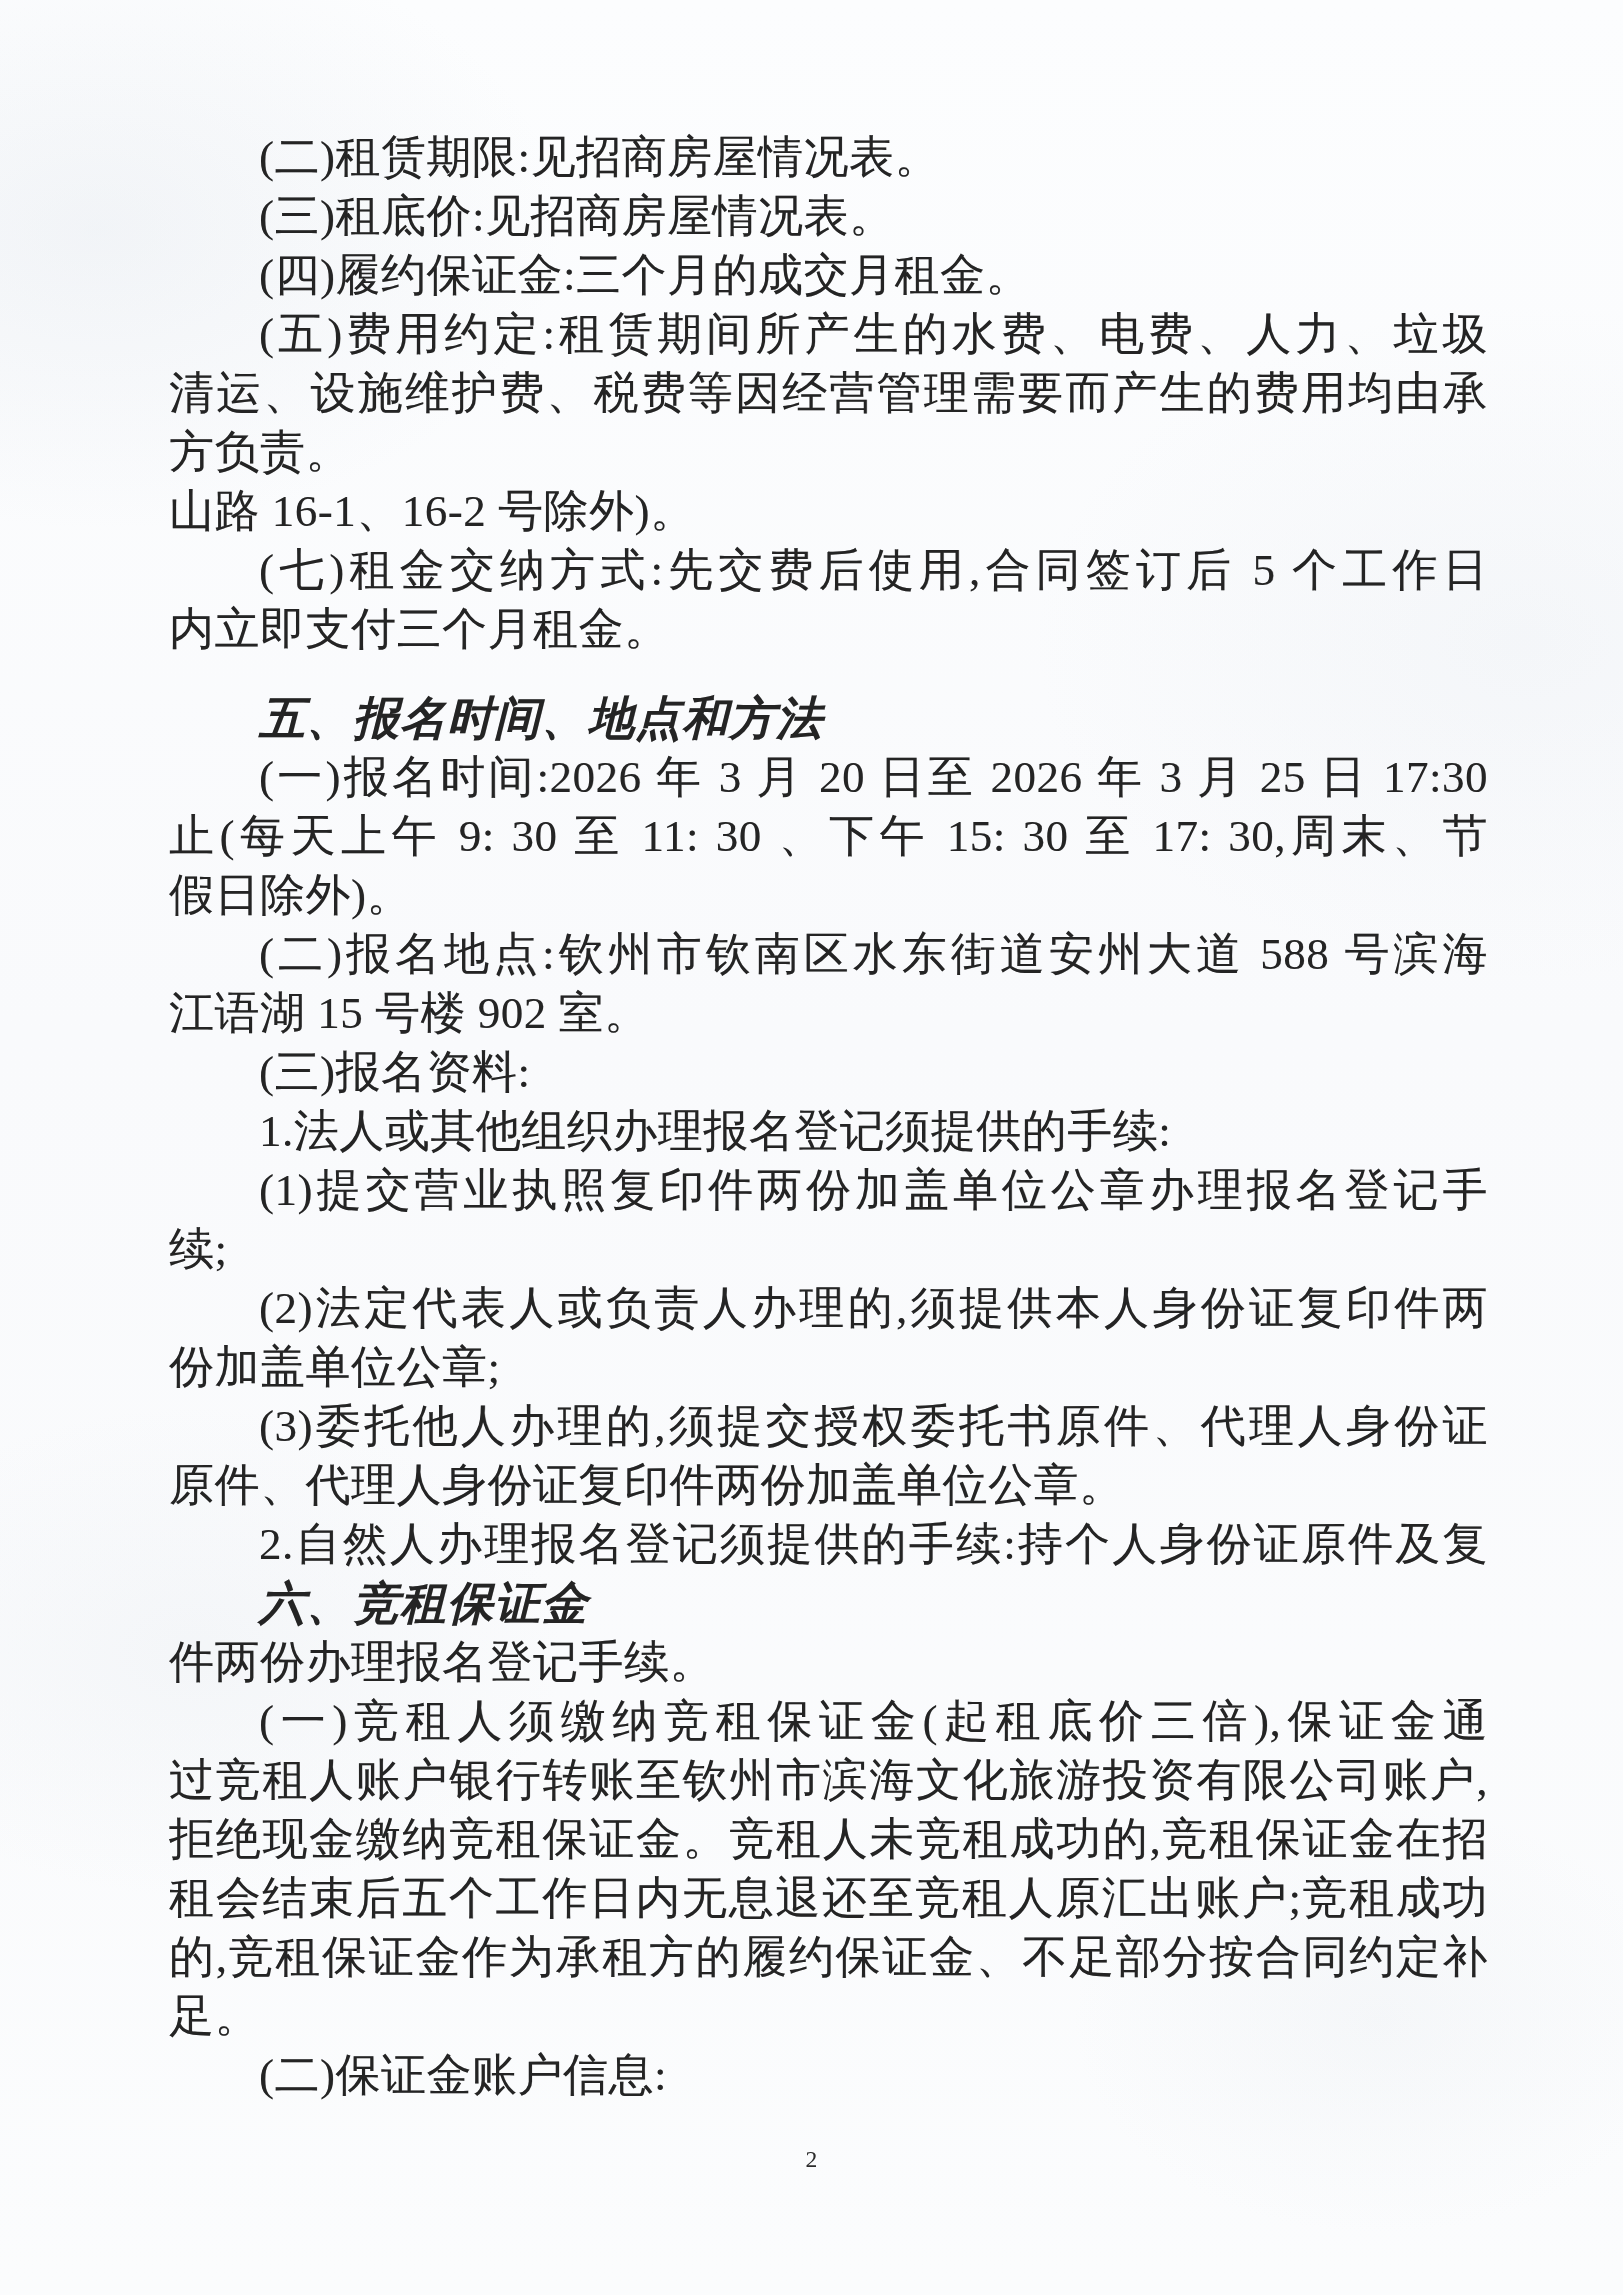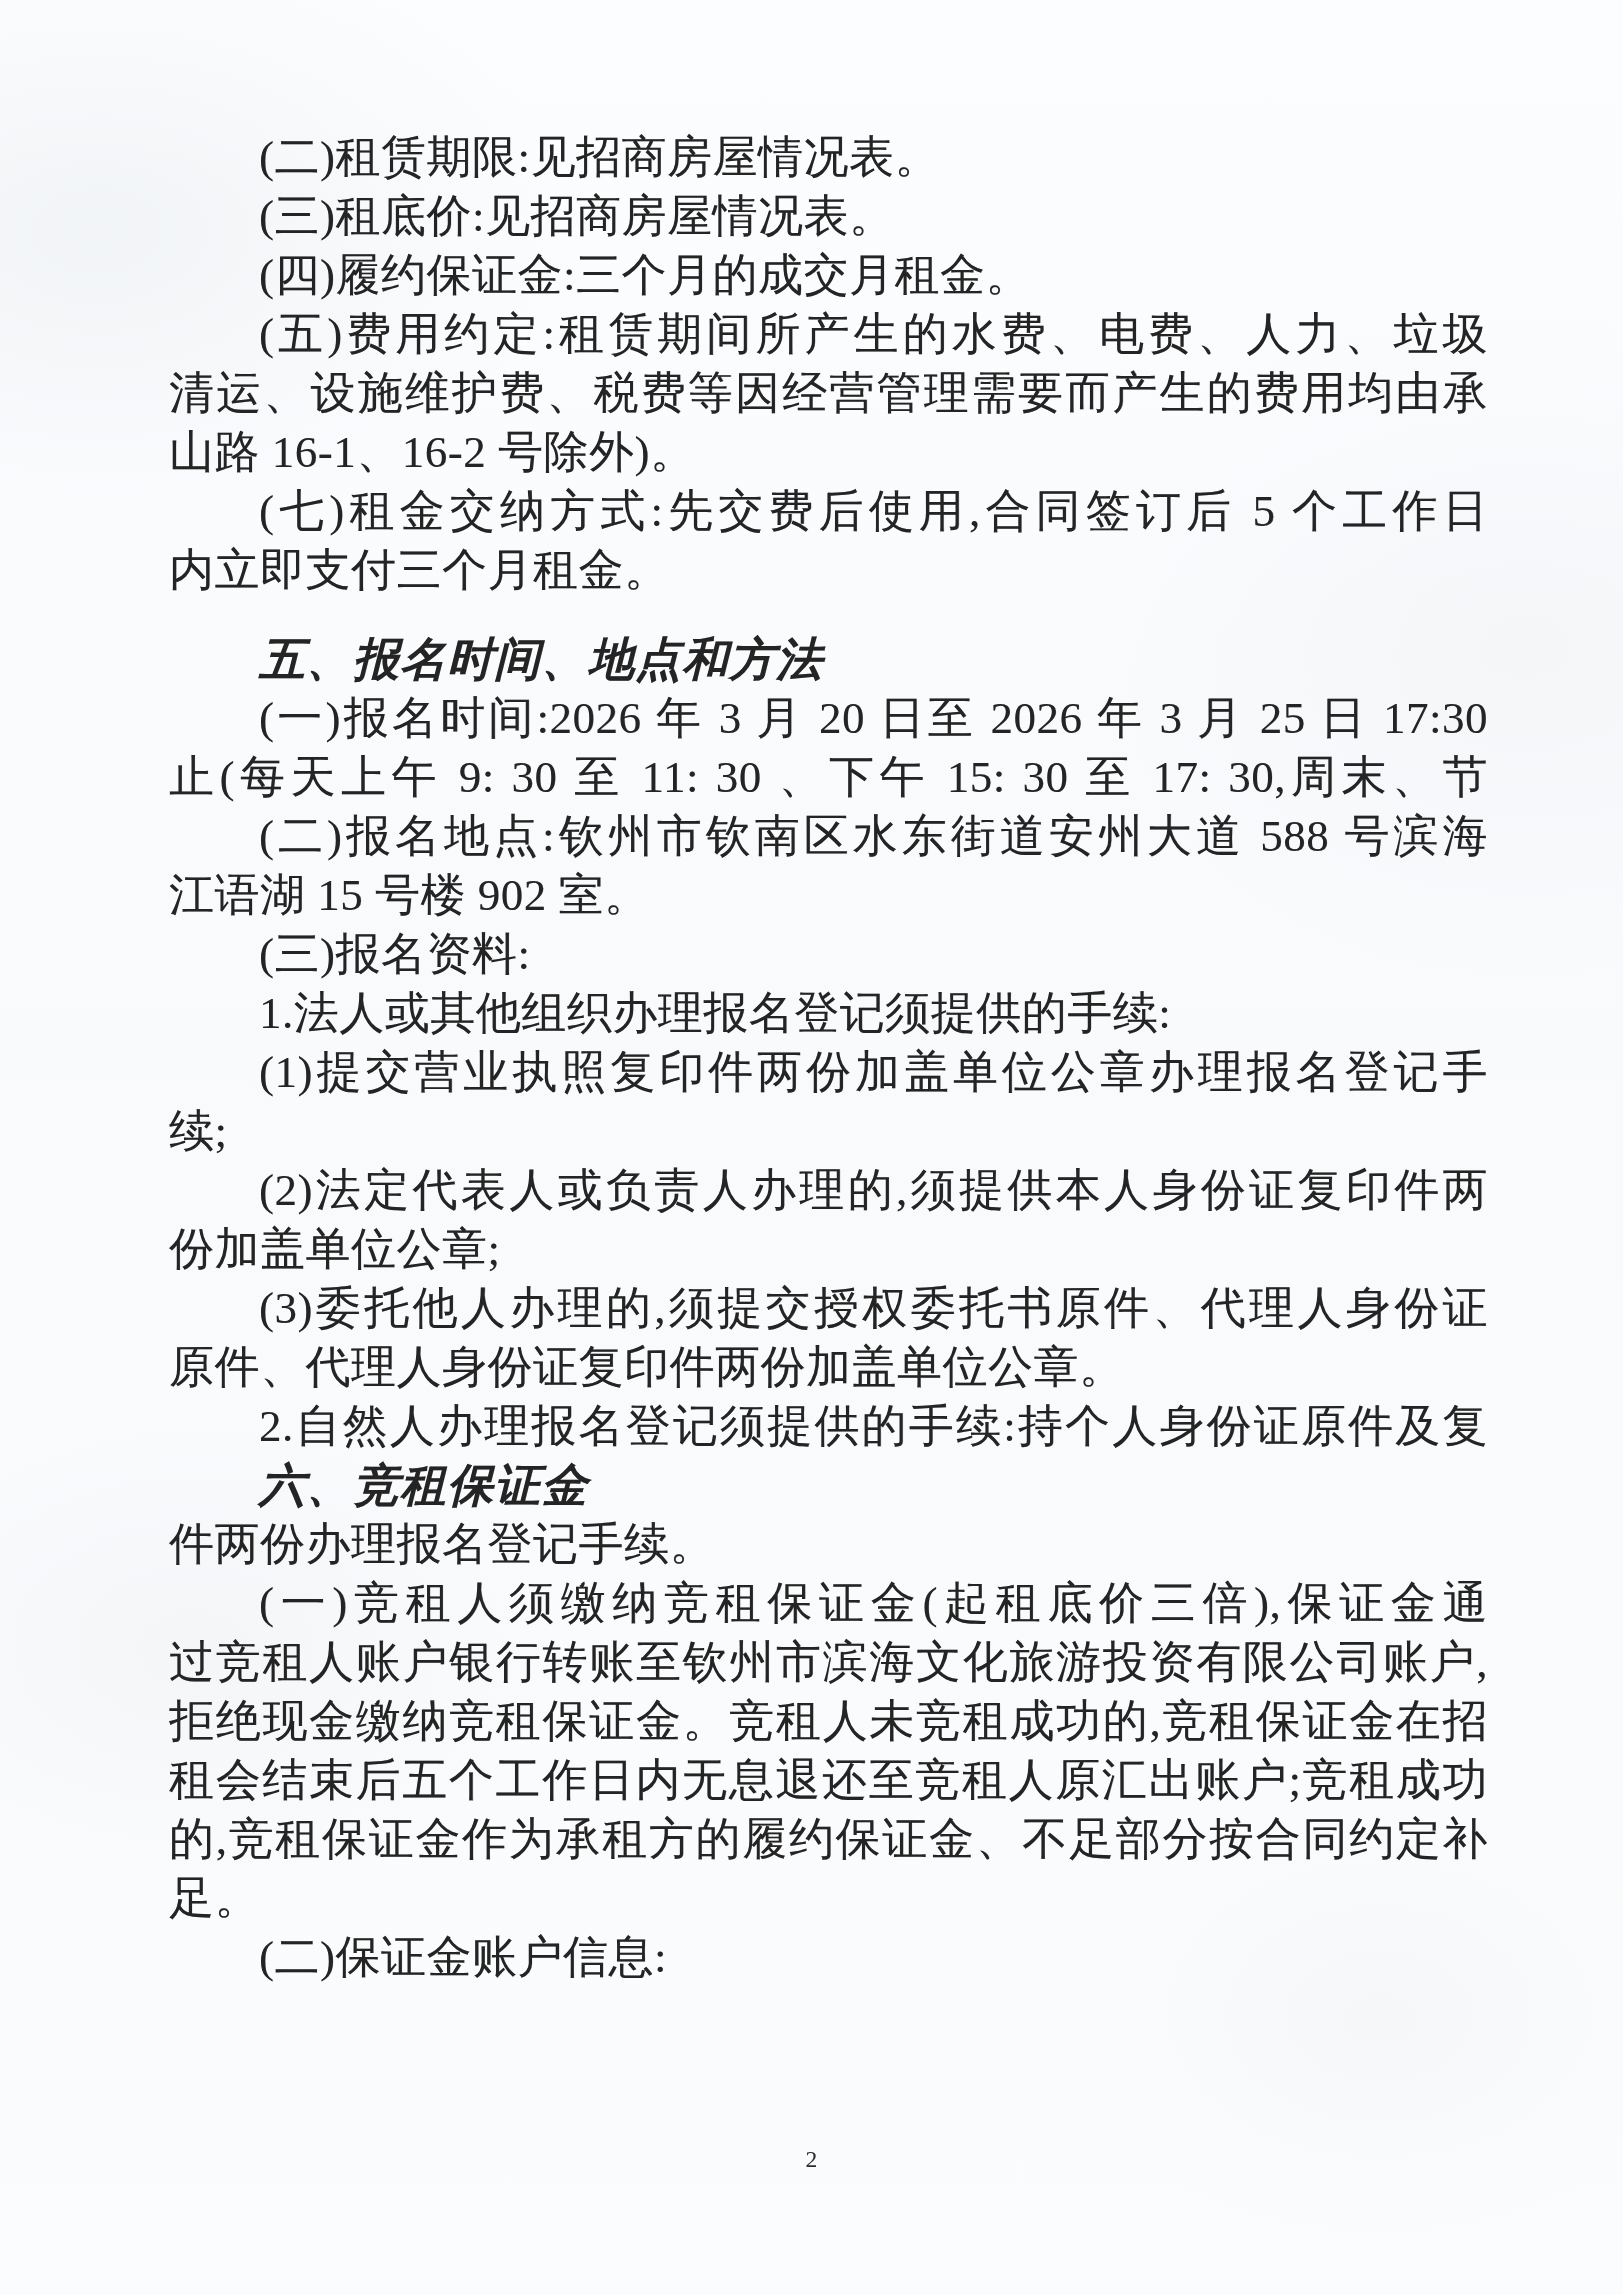--- a/index.html
+++ b/index.html
@@ -69,26 +69,28 @@
 </head>
 <body>
 
 <div class="page">
   <div class="doc">
     <div class="line indent">(二)租赁期限:见招商房屋情况表。</div>
     <div class="line indent">(三)租底价:见招商房屋情况表。</div>
     <div class="line indent">(四)履约保证金:三个月的成交月租金。</div>
     <div class="line indent fill">(五)费用约定:租赁期间所产生的水费、电费、人力、垃圾</div>
     <div class="line fill">清运、设施维护费、税费等因经营管理需要而产生的费用均由承租</div>
+    <div class="line">方负责。</div>
     <div class="line">山路 16-1、16-2 号除外)。</div>
     <div class="line indent fill">(七)租金交纳方式:先交费后使用,合同签订后 5 个工作日</div>
     <div class="line">内立即支付三个月租金。</div>
     <div class="line indent heading gap">五、报名时间、地点和方法</div>
     <div class="line indent fill">(一)报名时间:2026 年 3 月 20 日至 2026 年 3 月 25 日 17:30</div>
     <div class="line fill">止(每天上午 9: 30 至 11: 30 、下午 15: 30 至 17: 30,周末、节</div>
+    <div class="line">假日除外)。</div>
     <div class="line indent fill">(二)报名地点:钦州市钦南区水东街道安州大道 588 号滨海</div>
     <div class="line">江语湖 15 号楼 902 室。</div>
     <div class="line indent">(三)报名资料:</div>
     <div class="line indent">1.法人或其他组织办理报名登记须提供的手续:</div>
     <div class="line indent fill">(1)提交营业执照复印件两份加盖单位公章办理报名登记手</div>
     <div class="line">续;</div>
     <div class="line indent fill">(2)法定代表人或负责人办理的,须提供本人身份证复印件两</div>
     <div class="line">份加盖单位公章;</div>
     <div class="line indent fill">(3)委托他人办理的,须提交授权委托书原件、代理人身份证</div>
     <div class="line">原件、代理人身份证复印件两份加盖单位公章。</div>

